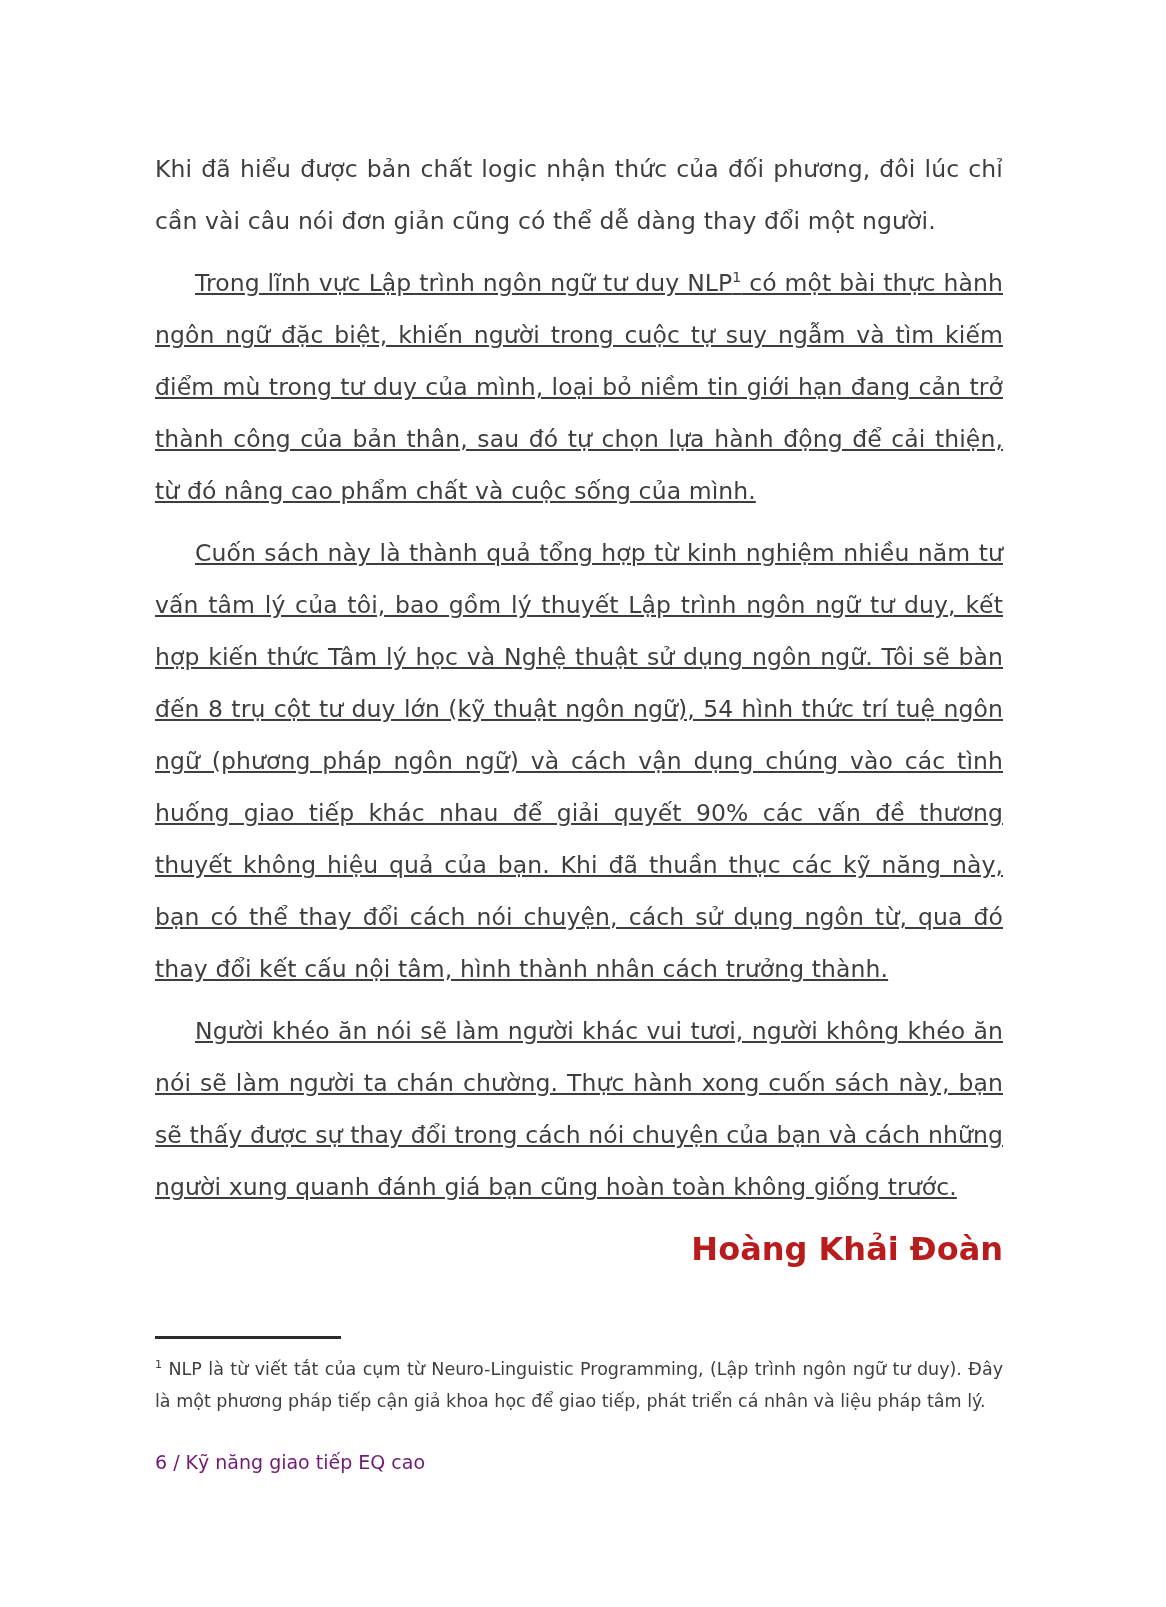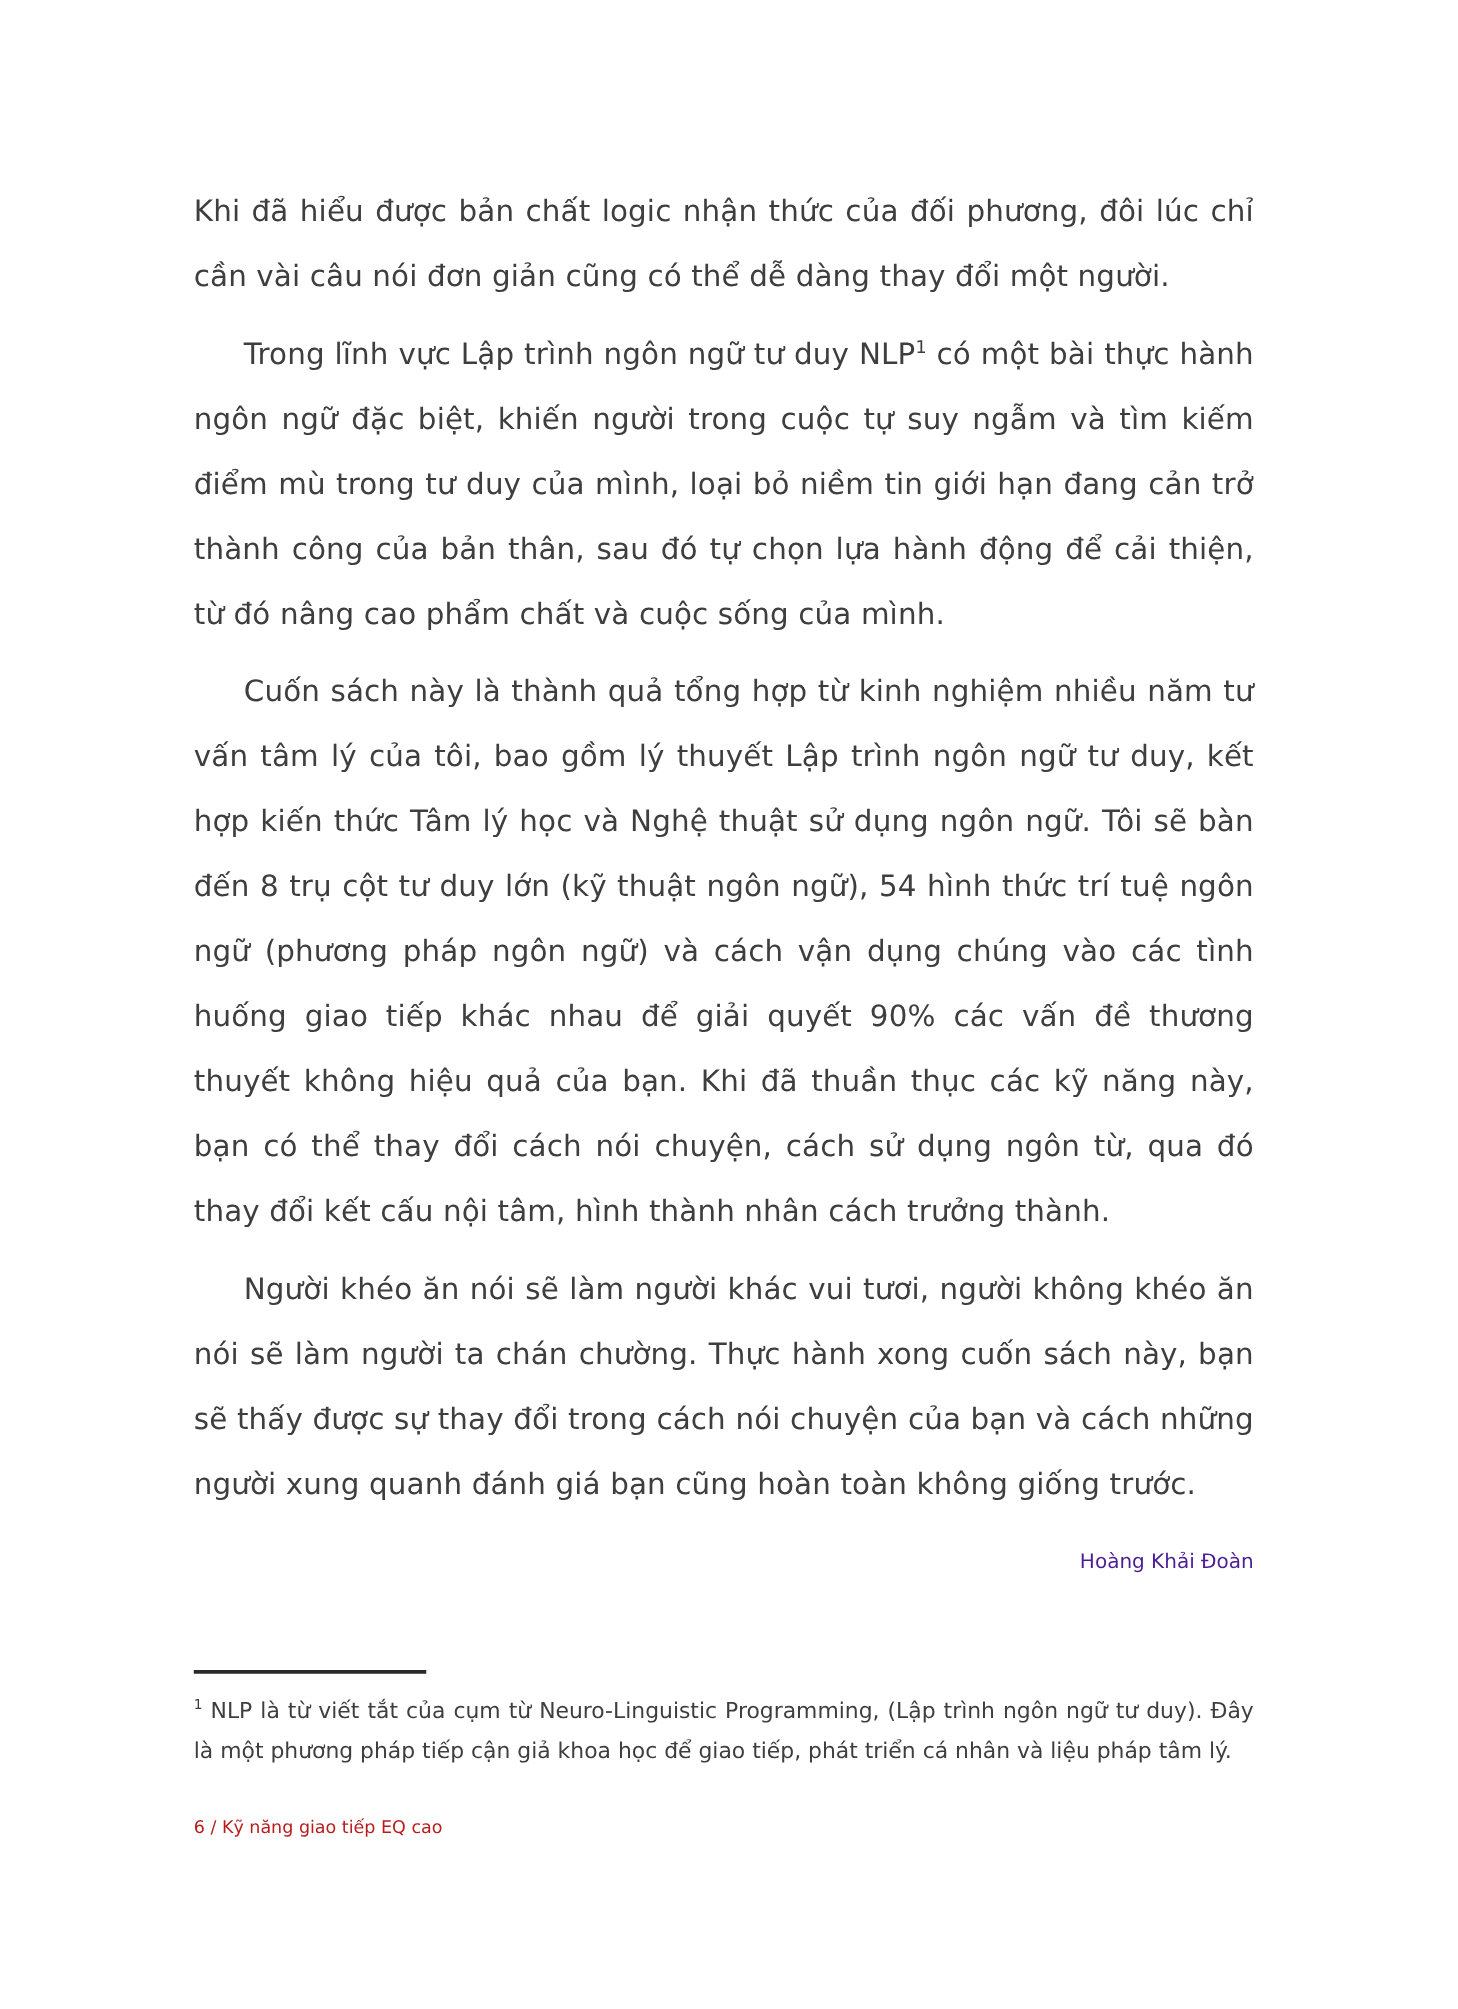--- a/index.html
+++ b/index.html
@@ -29,33 +29,34 @@
     font-size: 23.5px;
     line-height: 52px;
     color: #3e3e3e;
     text-align: justify;
     margin-bottom: 10px;
     letter-spacing: 0.1px;
   }
 
   .para.indent {
     text-indent: 40px;
+    text-decoration: underline;
   }
 
   .sup {
     font-size: 14px;
     vertical-align: super;
     line-height: 0;
   }
 
   .signature {
-    font-size: 16px;
+    font-size: 32px;
     line-height: 52px;
-    color: #4c1d95;
-    font-weight: normal;
+    color: #b91c1c;
+    font-weight: bold;
     text-align: right;
     margin-top: 4px;
   }
 
   .footnote-area {
     position: absolute;
     top: 1320px;
     left: 155px;
     width: 848px;
   }
@@ -75,23 +76,23 @@
   }
 
   .footnote .sup {
     font-size: 11px;
   }
 
   .page-footer {
     position: absolute;
     top: 1433px;
     left: 155px;
-    font-size: 14px;
+    font-size: 19px;
     line-height: 26px;
-    color: #b91c1c;
+    color: #701a75;
   }
 </style>
 </head>
 <body>
 
 <div class="page">
 
   <main class="content">
 
     <p class="para">Khi đã hiểu được bản chất logic nhận thức của đối phương, đôi lúc chỉ cần vài câu nói đơn giản cũng có thể dễ dàng thay đổi một người.</p>

